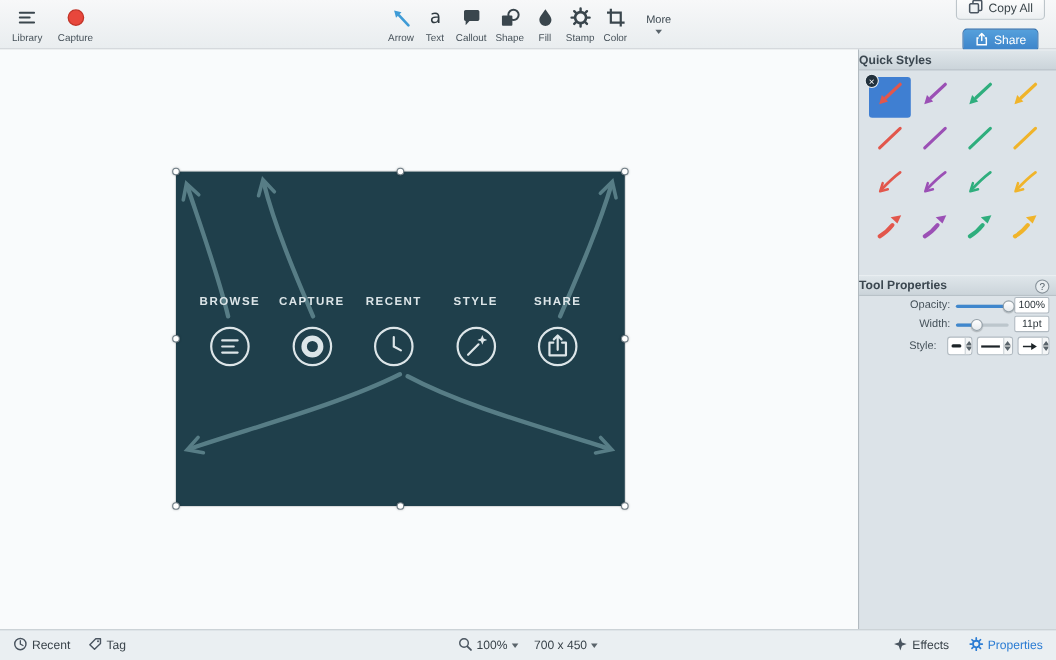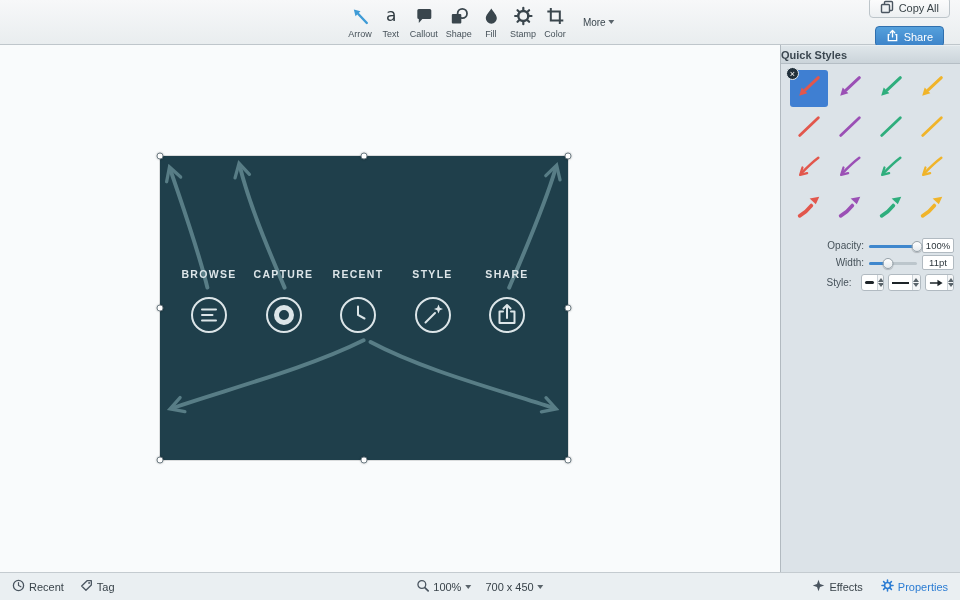--- a/index.html
+++ b/index.html
@@ -10,21 +10,21 @@
   .toolbar { position:absolute; top:0; left:0; right:0; height:45px;
     background:linear-gradient(#f7f8f9,#e9edef); border-bottom:1px solid #bfc6cb;
     display:flex; align-items:center; }
   .tb-left { display:flex; align-items:center; gap:8px; padding-left:8px; height:100%; }
   .tool-item { display:flex; flex-direction:column; align-items:center; justify-content:center;
     gap:3px; min-width:28px; height:100%; padding:0 3px; cursor:default; }
   .tool-item .tico { height:20px; display:flex; align-items:center; justify-content:center; }
   .tool-item .lbl { font-size:9px; color:#47525a; white-space:nowrap; }
   .tb-center { position:absolute; left:50%; transform:translateX(-50%); height:100%;
     display:flex; align-items:center; gap:2px; }
-  .more-item { display:flex; flex-direction:row; align-items:center; justify-content:center; gap:3px; margin-left:12px; height:100%; }
+  .more-item { display:flex; flex-direction:column; align-items:center; justify-content:center; gap:3px; margin-left:12px; height:100%; }
   .more-txt { font-size:10px; color:#3c4850; }
   .tri-down { width:0; height:0; border-left:3.5px solid transparent; border-right:3.5px solid transparent; border-top:4.5px solid #5a646b; }
   .tri-up { width:0; height:0; border-left:3px solid transparent; border-right:3px solid transparent; border-bottom:4px solid #5a646b; }
   .tri-down.sm { border-left-width:3px; border-right-width:3px; border-top-width:4px; }
   .tb-right { margin-left:auto; display:flex; align-items:center; gap:8px; padding-right:10px;flex-direction:column; }
   .btn { display:flex; align-items:center; gap:5px; height:21px; padding:0 10px; border-radius:4px;
     font-size:11px; border:1px solid #bdc5ca; background:linear-gradient(#fdfdfd,#edf0f2); color:#3a4449; }
   .btn.share { background:linear-gradient(#55a0dc,#3c83c9); border-color:#2f6fae; color:#fff; }
 
   
@@ -95,20 +95,38 @@
   .sb-right { margin-left:auto; display:flex; align-items:center; gap:18px; padding-right:12px; }
   .sb-item { display:flex; align-items:center; gap:4px; }
   .sb-item.props { color:#2b7cd3; }
 </style>
 </head>
 <body>
 
 <div class="app">
 
   <header class="toolbar">
+    <div class="tb-left">
+      <div class="tool-item">
+        <span class="tico">
+          <svg width="20" height="20" viewBox="0 0 20 20">
+              <path d="M3 5.5 h13 M3 10 h9 M3 14.5 h13" stroke="#3a464d" stroke-width="1.8" stroke-linecap="round" fill="none"></path>
+            </svg>
+        </span>
+        <span class="lbl">Library</span>
+      </div>
+      <div class="tool-item">
+        <span class="tico">
+          <svg width="20" height="20" viewBox="0 0 20 20">
+              <circle cx="10" cy="10" r="7" fill="#e8473c" stroke="#c23529" stroke-width="1.2"></circle>
+            </svg>
+        </span>
+        <span class="lbl">Capture</span>
+      </div>
+    </div>
 
     <div class="tb-center" id="tools-center">
 
       <div class="tool-item selected">
           <span class="tico">
             <svg width="20" height="20" viewBox="0 0 20 20">
               <path d="M16.5 17 L8 8" stroke="#3e9bd6" stroke-width="2.4" stroke-linecap="round" fill="none"></path>
               <path d="M3.5 3.5 L10.2 5.2 L5.2 10.2 Z" fill="#3e9bd6"></path>
             </svg>
           </span>
@@ -366,20 +384,24 @@
               </svg></span>
           </div>
           <div class="style-cell">
             <span><svg width="28" height="28" viewBox="0 0 30 30">
                 <path d="M5 24.5 Q12 20.5 17.5 13.5" stroke="#f0b42a" stroke-width="4" fill="none" stroke-linecap="round"></path>
                 <path d="M26 4 L22.3 12 L15.7 6 Z" fill="#f0b42a"></path>
               </svg></span>
           </div>
         </div>
 
+      <div class="panel-header tp-header">
+        <span>Tool Properties</span>
+        <span class="help-btn">?</span>
+      </div>
 
 
       <div class="prop-row">
         <span class="prop-label">Opacity:</span>
         <div class="slider">
           <div class="track"></div>
           <div class="fill" style="width: 100%;"></div>
           <div class="thumb" style="left: 100%;"></div>
         </div>
         <span class="value-box">100%</span>

